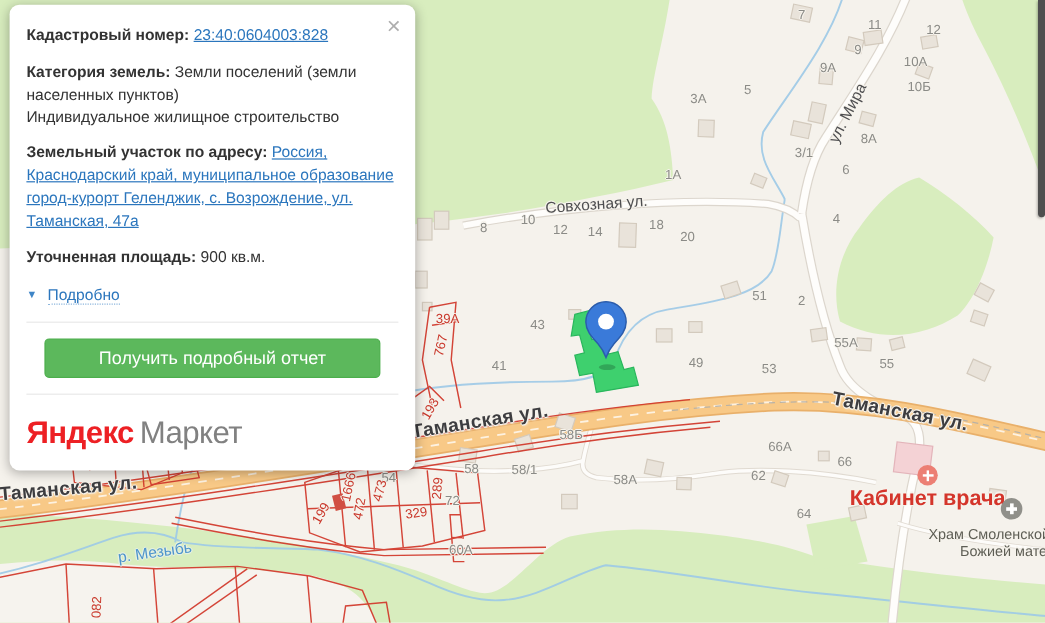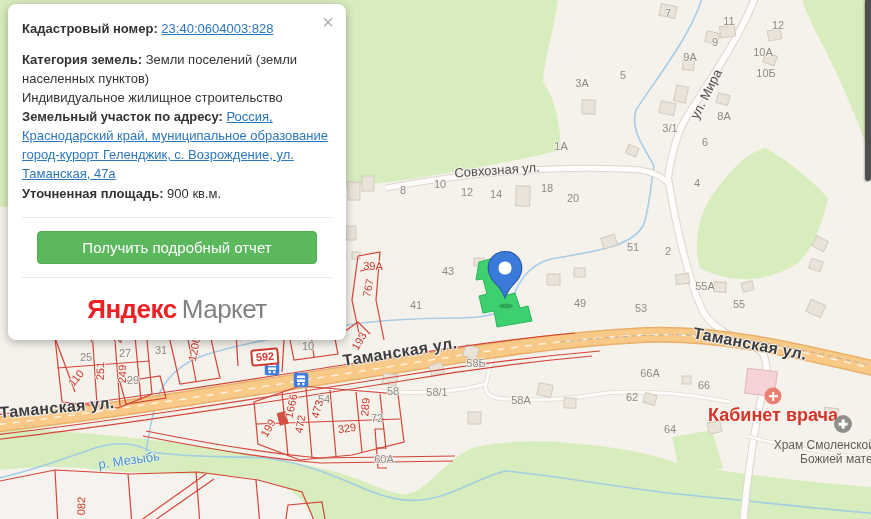--- a/index.html
+++ b/index.html
@@ -37,30 +37,30 @@
       text-shadow:1px 0 0 #f6f3ec,-1px 0 0 #f6f3ec,0 1px 0 #f6f3ec,0 -1px 0 #f6f3ec;}
   .doctor-label{left:773px;top:415px;transform:translate(-50%,-50%);font-size:18px;font-weight:bold;color:#d4352b;white-space:nowrap;}
   .church-label{left:843px;top:438px;transform:translate(-50%,0);width:150px;font-size:12px;color:#5e5e55;line-height:1.2;}
 
   
   .card{position:absolute;left:8px;top:4px;width:338px;background:#fff;border-radius:8px;
         box-shadow:0 2px 10px rgba(0,0,0,.3);z-index:10;padding:14px 14px 12px 14px;
         font-size:13px;color:#333;line-height:1.45;box-sizing:border-box;}
   .card .b{font-weight:bold;}
   .card a{color:#2b76bd;text-decoration:underline;cursor:pointer;}
-  .card p{margin:1px 0;}
+  .card p{margin:11px 0;}
   .card .title-row{margin:2px 0 12px 0;padding-right:20px;}
   .close{position:absolute;right:12px;top:8px;font-size:20px;color:#aeaeae;cursor:pointer;line-height:1;}
   .details-row{margin:13px 0;}
   .details-arrow{color:#3f85c7;font-size:9px;vertical-align:2px;margin-right:5px;}
   .details-link{color:#3f85c7;text-decoration:none !important;border-bottom:1px dotted #8db6dd;}
   .card hr{border:none;border-top:1px solid #e9e9e9;margin:13px 0;}
   .report-btn{display:block;width:280px;margin:0 auto;height:33px;background:#5cb85c;border:1px solid #4cae4c;
         border-radius:4px;color:#fff;font-size:15px;font-family:"Liberation Sans",sans-serif;cursor:pointer;}
-  .logo-row{display:flex;align-items:center;justify-content:center;margin-top:12px;}
+  .logo-row{display:flex;align-items:center;justify-content:flex-start;margin-top:12px;}
   .ya-logo{font-size:26px;letter-spacing:-.5px;}
   .ya-red{color:#ed2024;font-weight:bold;}
   .ya-gray{color:#818181;margin-left:5px;}
   .rating{display:flex;flex-direction:column;align-items:flex-end;}
   .rating-label{font-size:12px;font-weight:bold;color:#1c1c1c;}
   .stars{color:#fbb620;font-size:16px;letter-spacing:3px;line-height:1.2;}
 
   
   .watermark{position:absolute;right:0;top:473px;width:201px;height:43px;background:rgba(47,52,140,.92);
         border-radius:6px 0 0 6px;display:flex;align-items:center;z-index:8;}
@@ -336,20 +336,24 @@
       <span>Индивидуальное жилищное строительство</span>
     </p>
     <p>
       <span class="b">Земельный участок по адресу:</span>
       <a>Россия, Краснодарский край, муниципальное образование город-курорт Геленджик, с. Возрождение, ул. Таманская, 47а</a>
     </p>
     <p>
       <span class="b">Уточненная площадь:</span>
       <span>900 кв.м.</span>
     </p>
+    <div class="details-row">
+      <span class="details-arrow">▼</span>
+      <a class="details-link">Подробно</a>
+    </div>
     <hr>
     <button class="report-btn">Получить подробный отчет</button>
     <hr>
     <div class="logo-row">
       <div>
         <span class="ya-logo ya-red">Яндекс</span><span class="ya-logo ya-gray">Маркет</span>
       </div>
     </div>
   </div>
 

